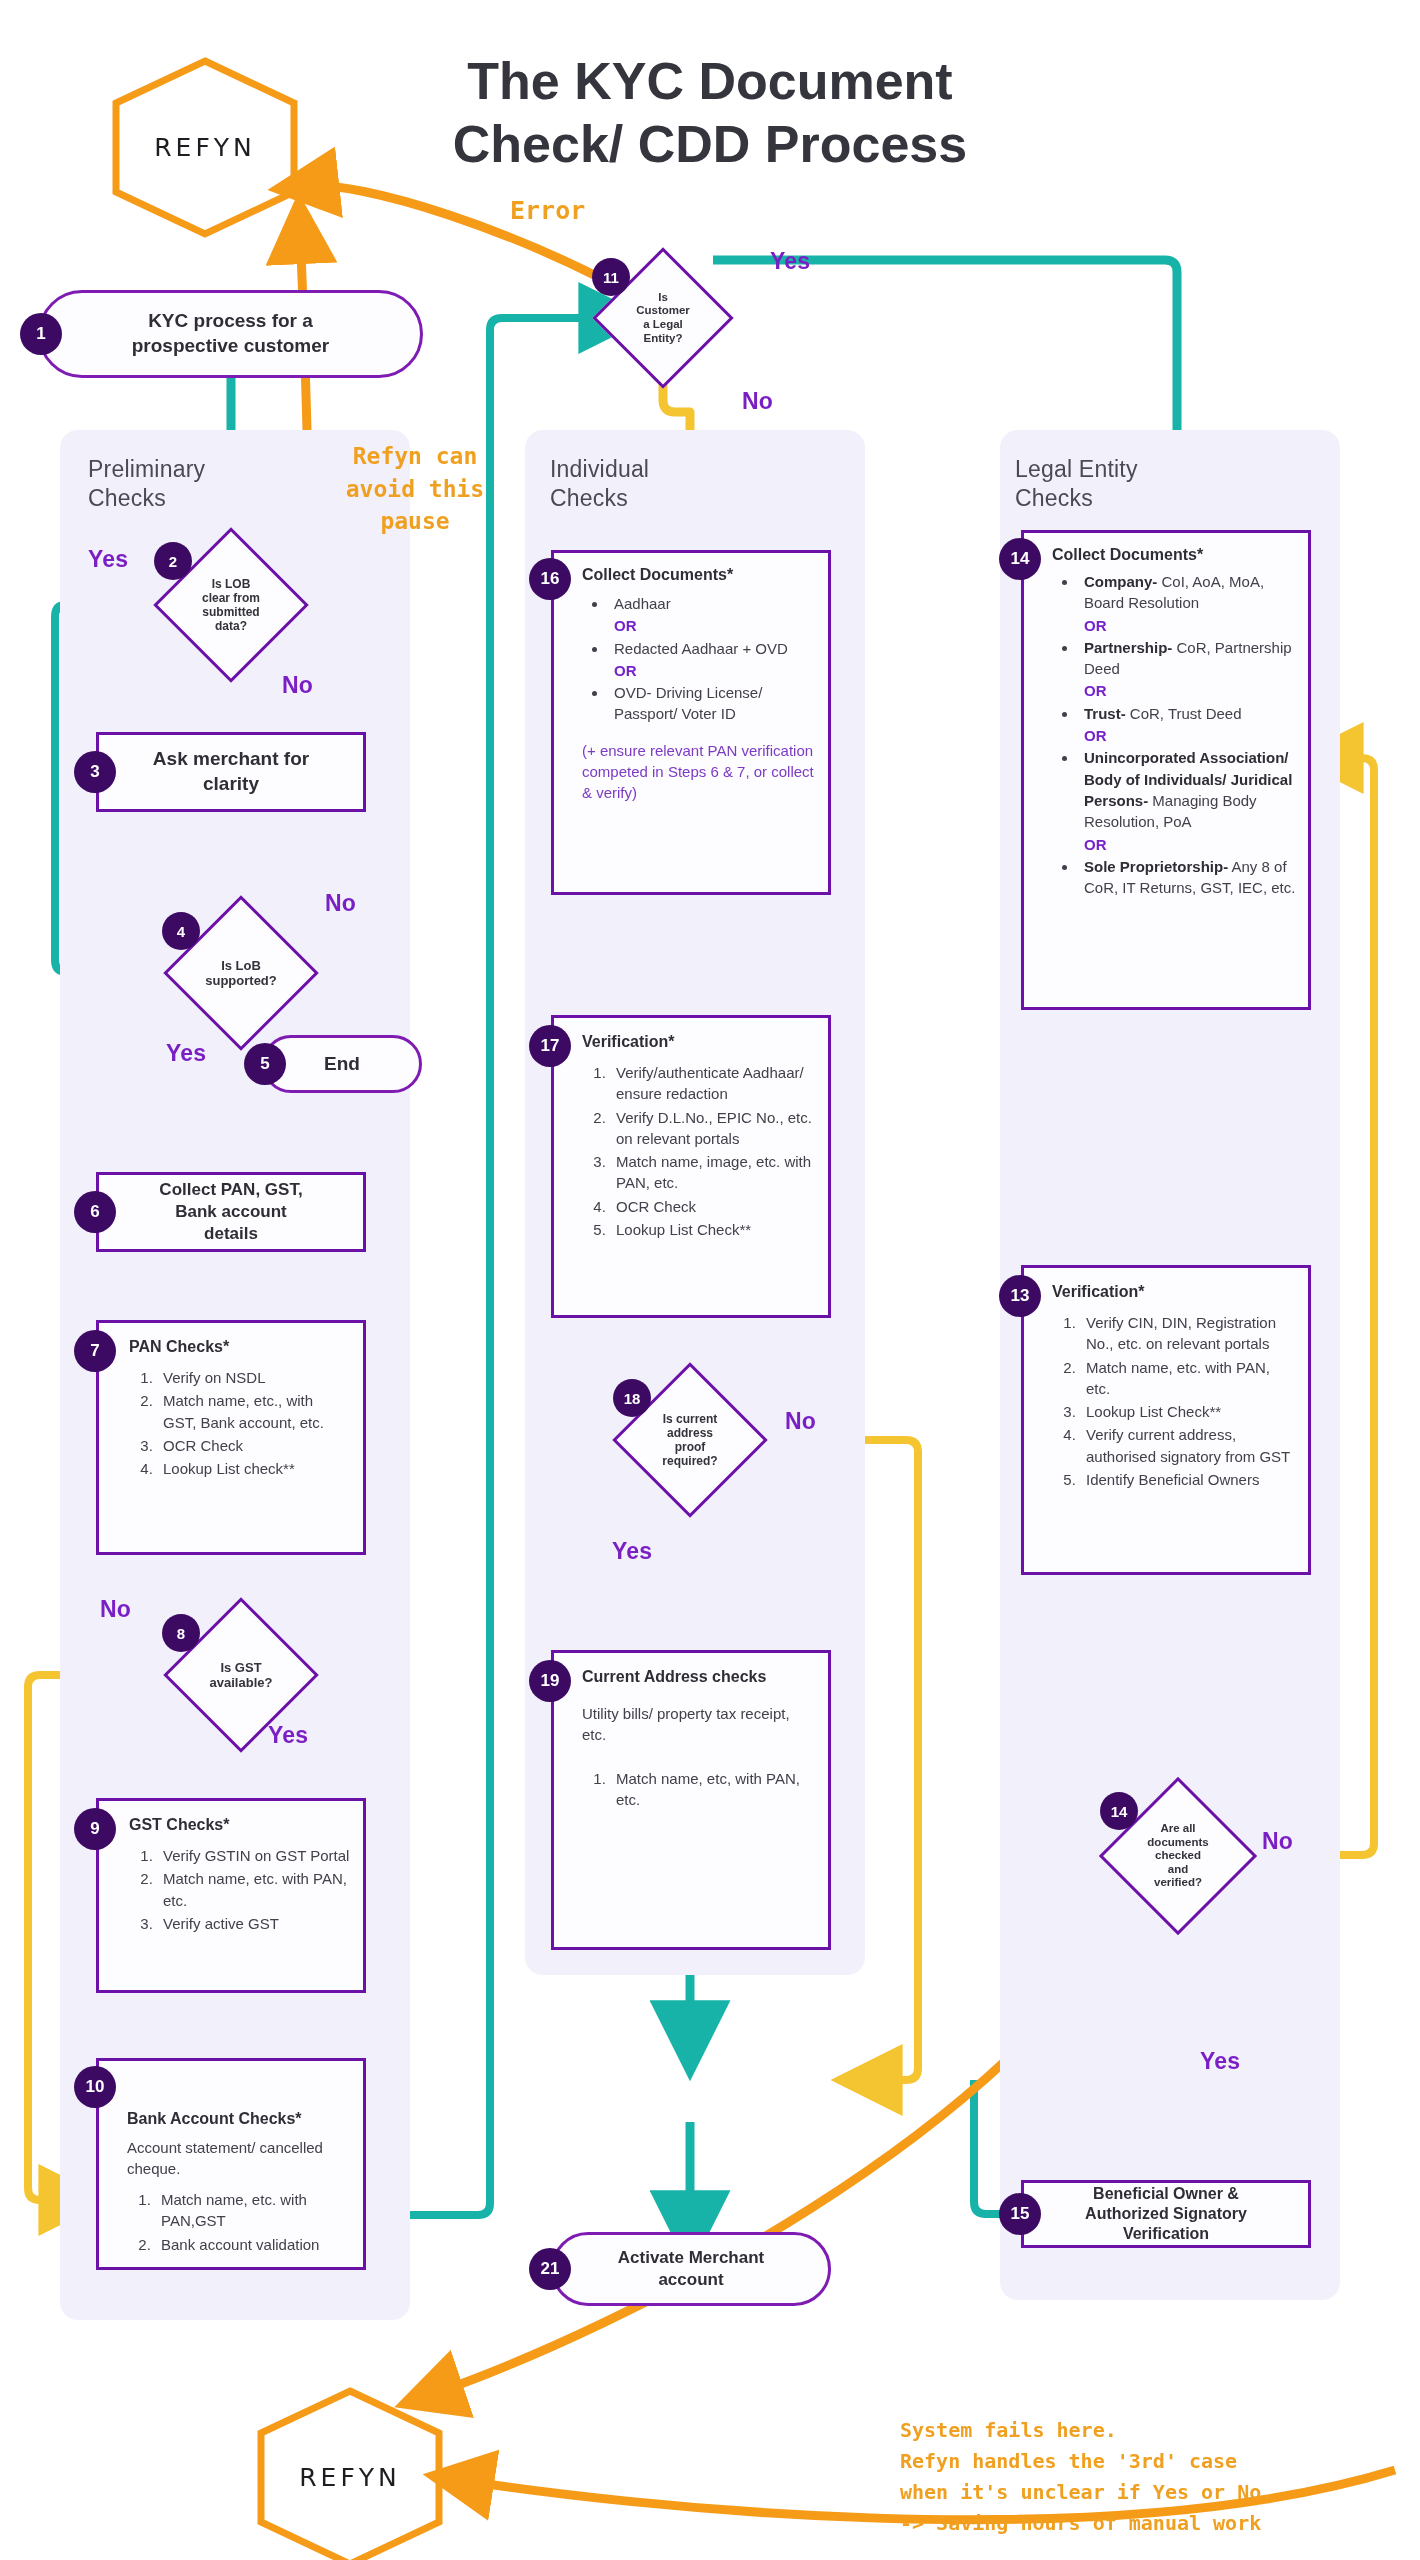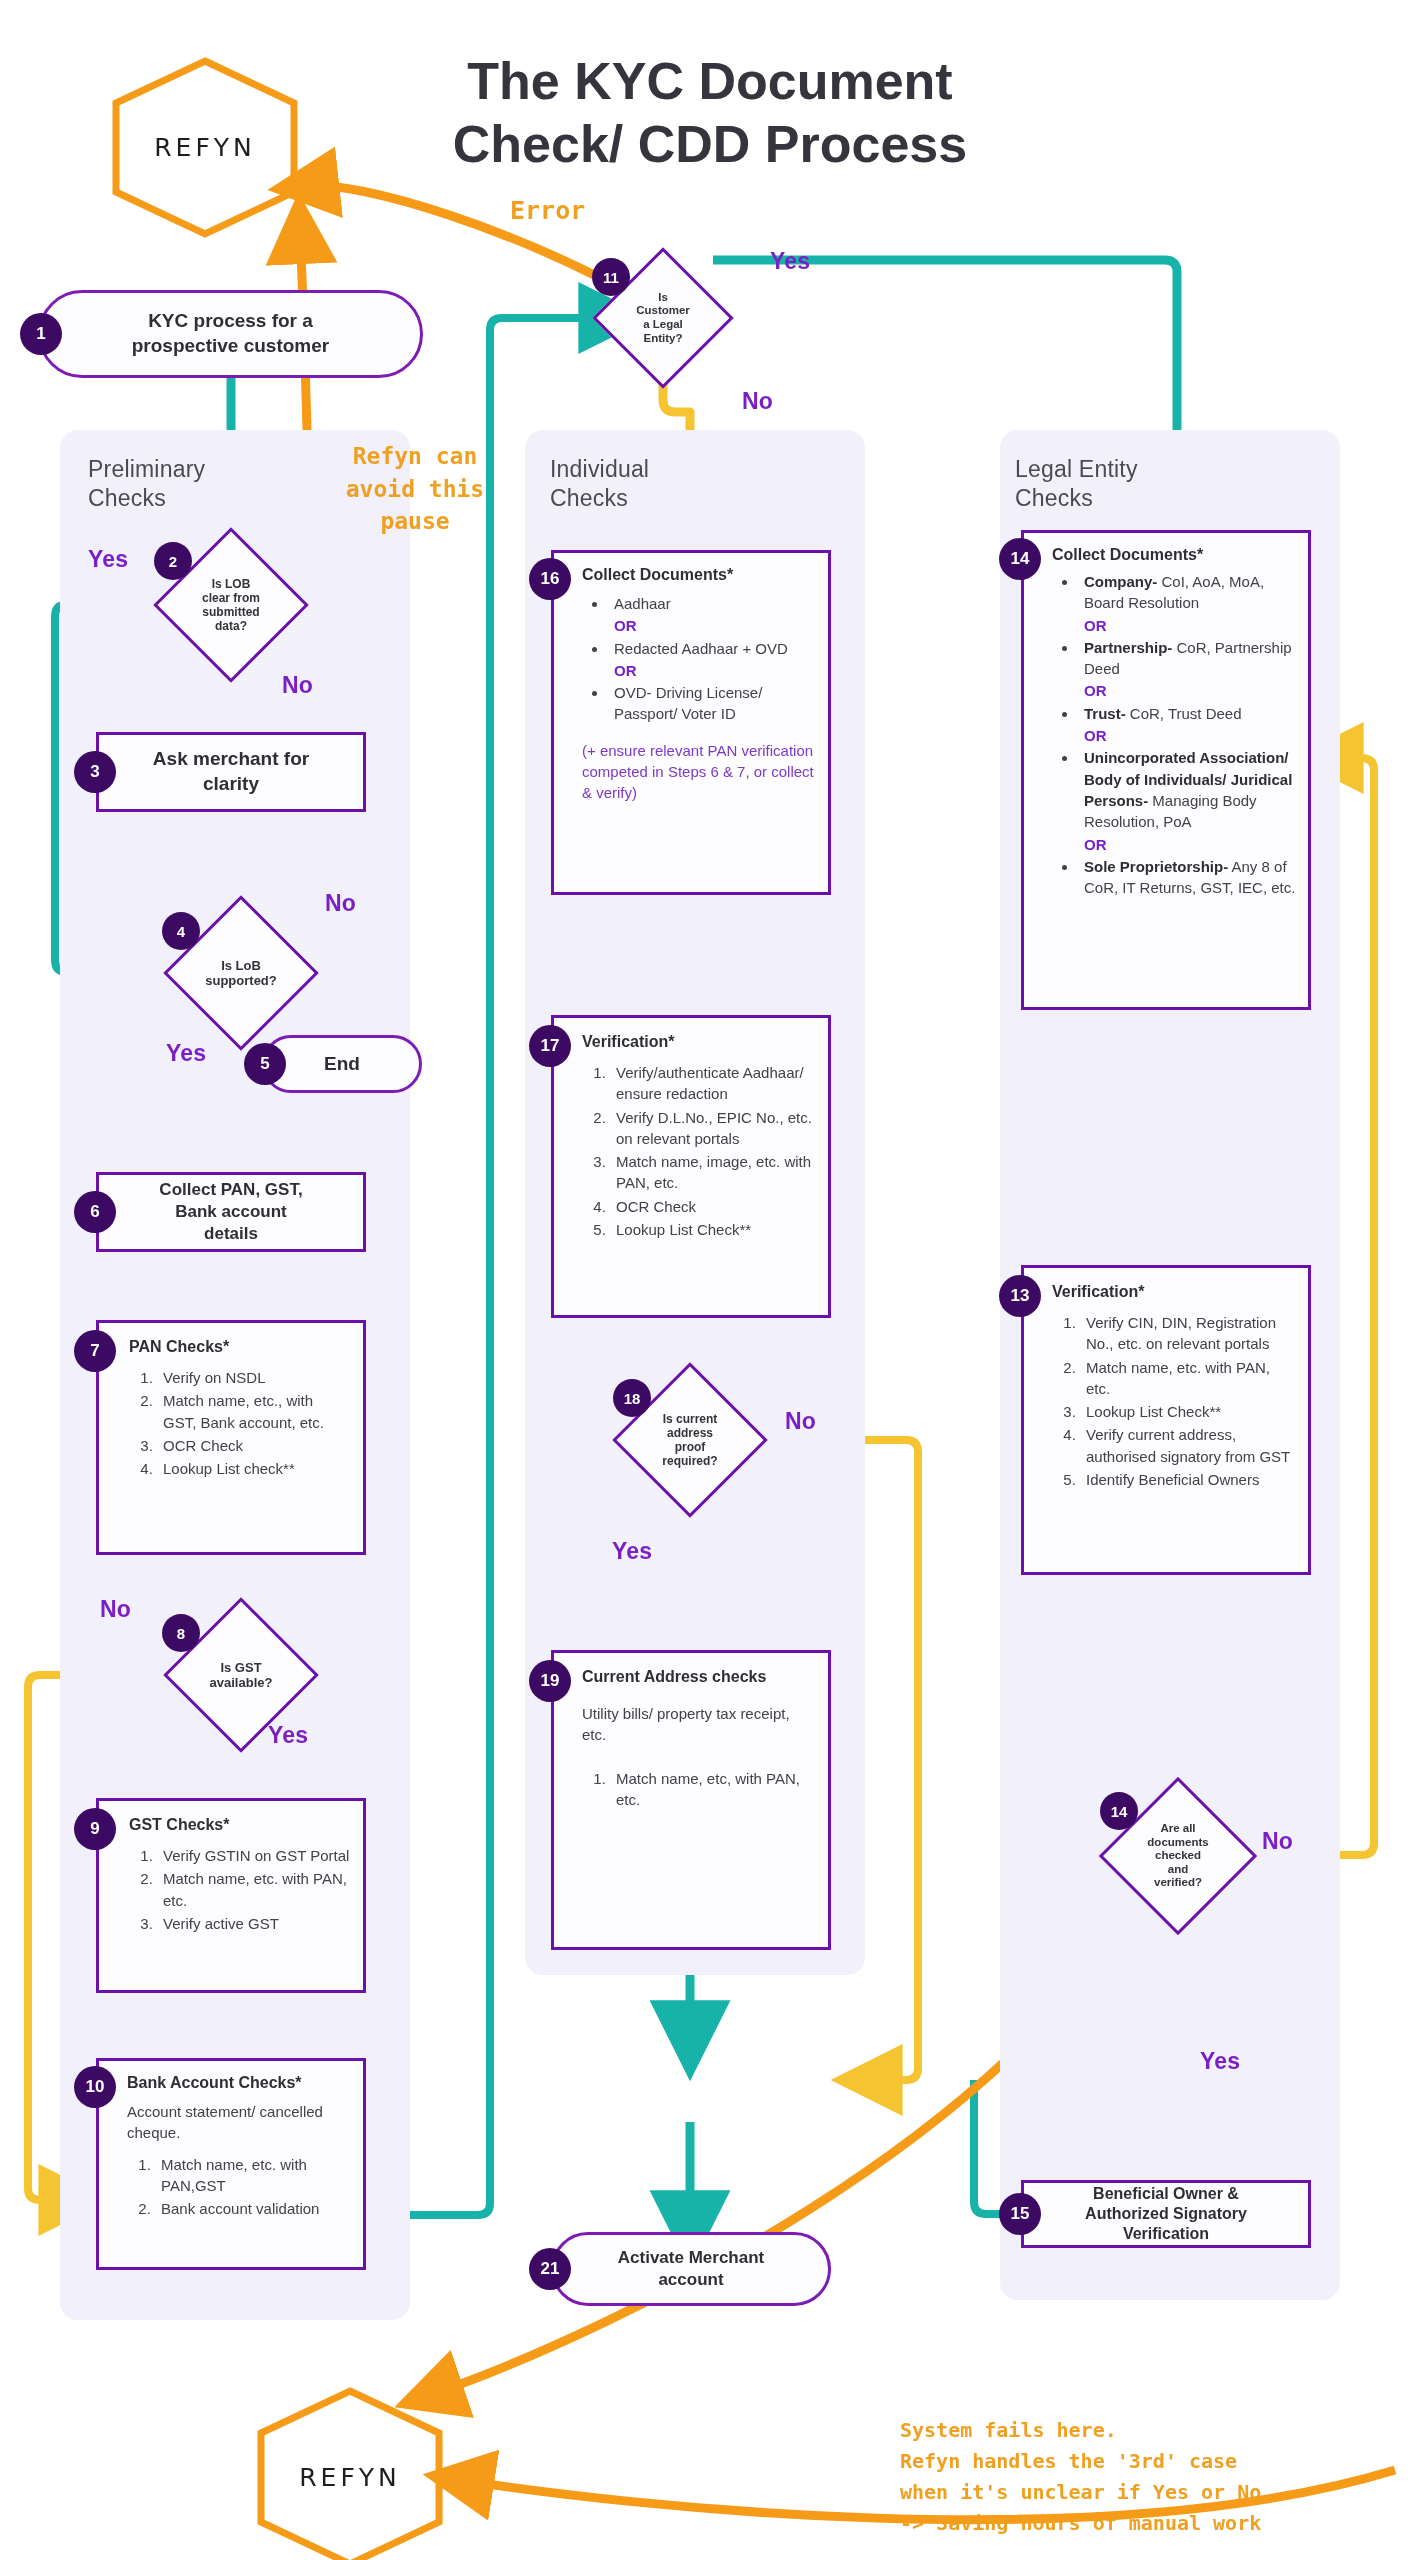--- a/index.html
+++ b/index.html
@@ -332,21 +332,21 @@
       <ol class="nlist">
         <li>Verify GSTIN on GST Portal</li>
         <li>Match name, etc. with PAN, etc.</li>
         <li>Verify active GST</li>
       </ol>
     </div>
     <div class="bubble" style="left:-22px; top:10px;">9</div>
   </div>
 
   <div class="node" style="left:96px; top:2058px; width:270px; height:212px;">
-    <div class="box" style="width:100%; height:100%; padding:12px 14px 20px 28px; justify-content:flex-start;">
+    <div class="box" style="width:100%; height:100%; padding:12px 14px 10px 28px; justify-content:flex-end;">
       <div class="ttl">Bank Account Checks*</div>
       <div class="btxt" style="margin-top:8px;">Account statement/ cancelled cheque.</div>
       <ol class="nlist">
         <li>Match name, etc. with PAN,GST</li>
         <li>Bank account validation</li>
       </ol>
     </div>
     <div class="bubble" style="left:-22px; top:8px;">10</div>
   </div>
 

